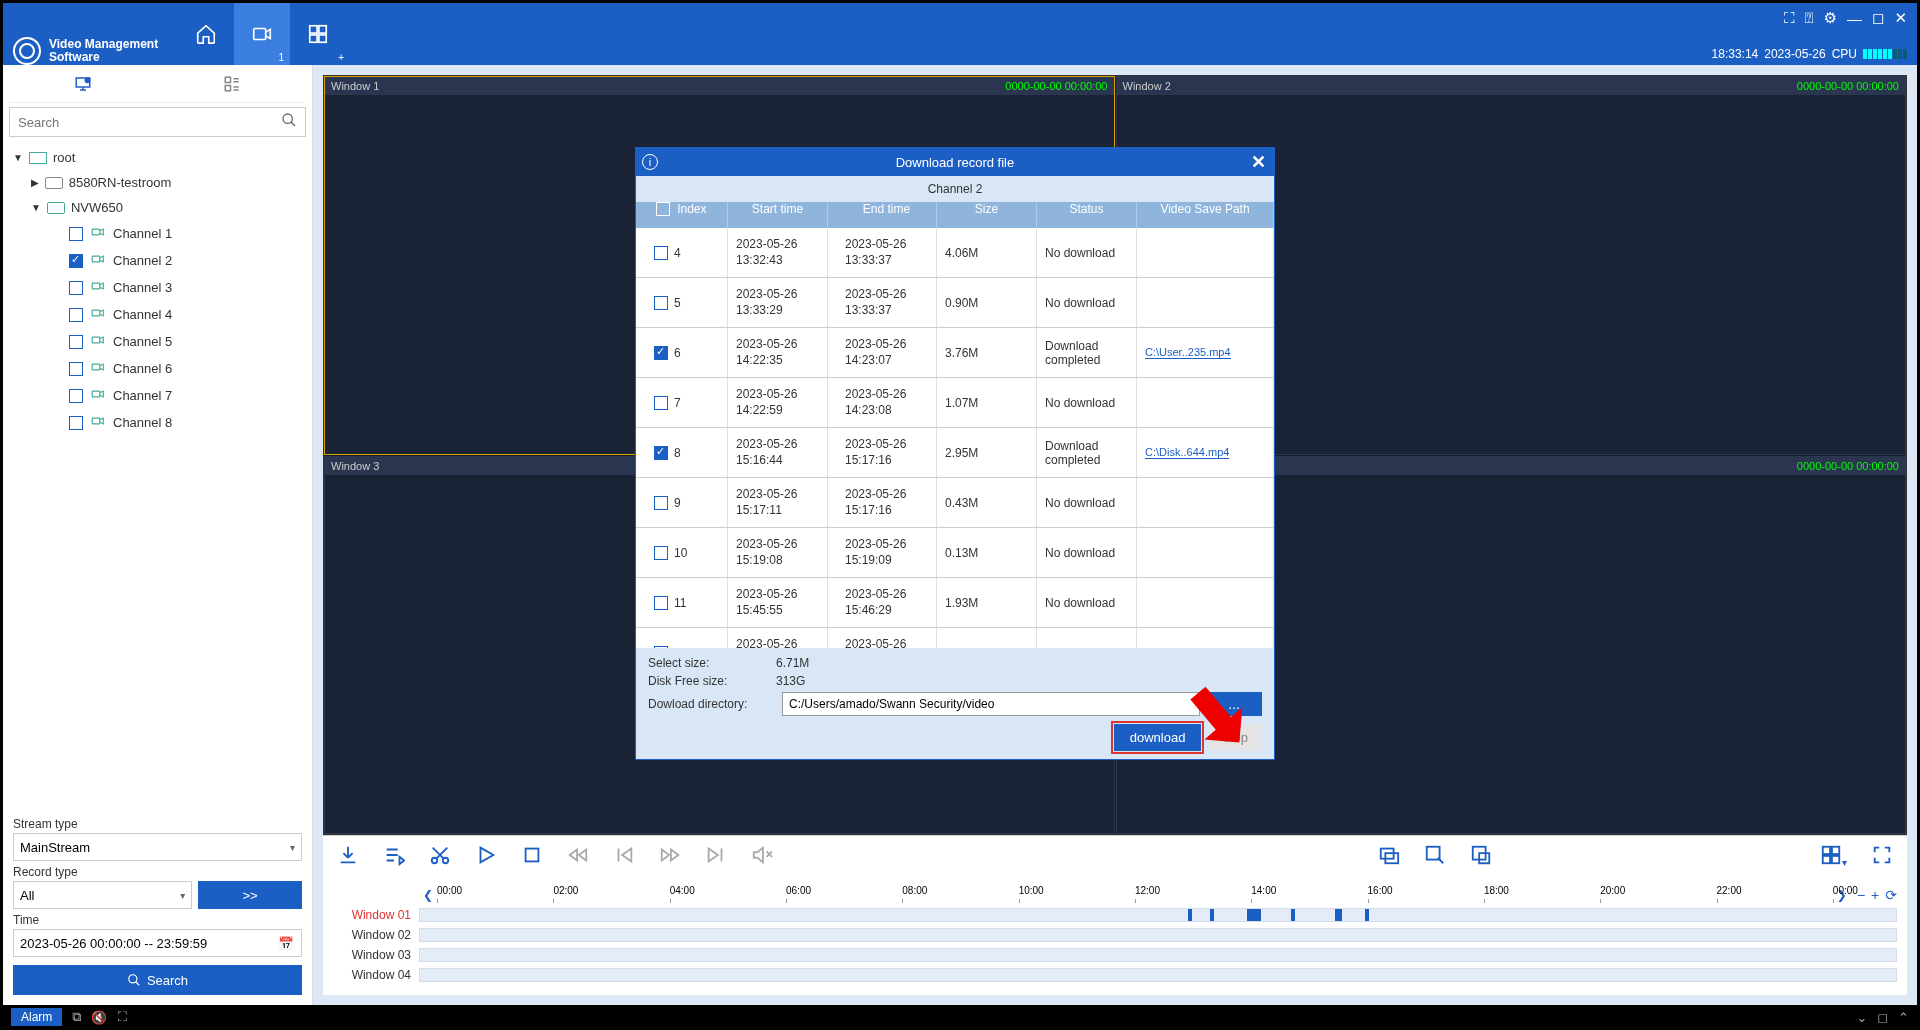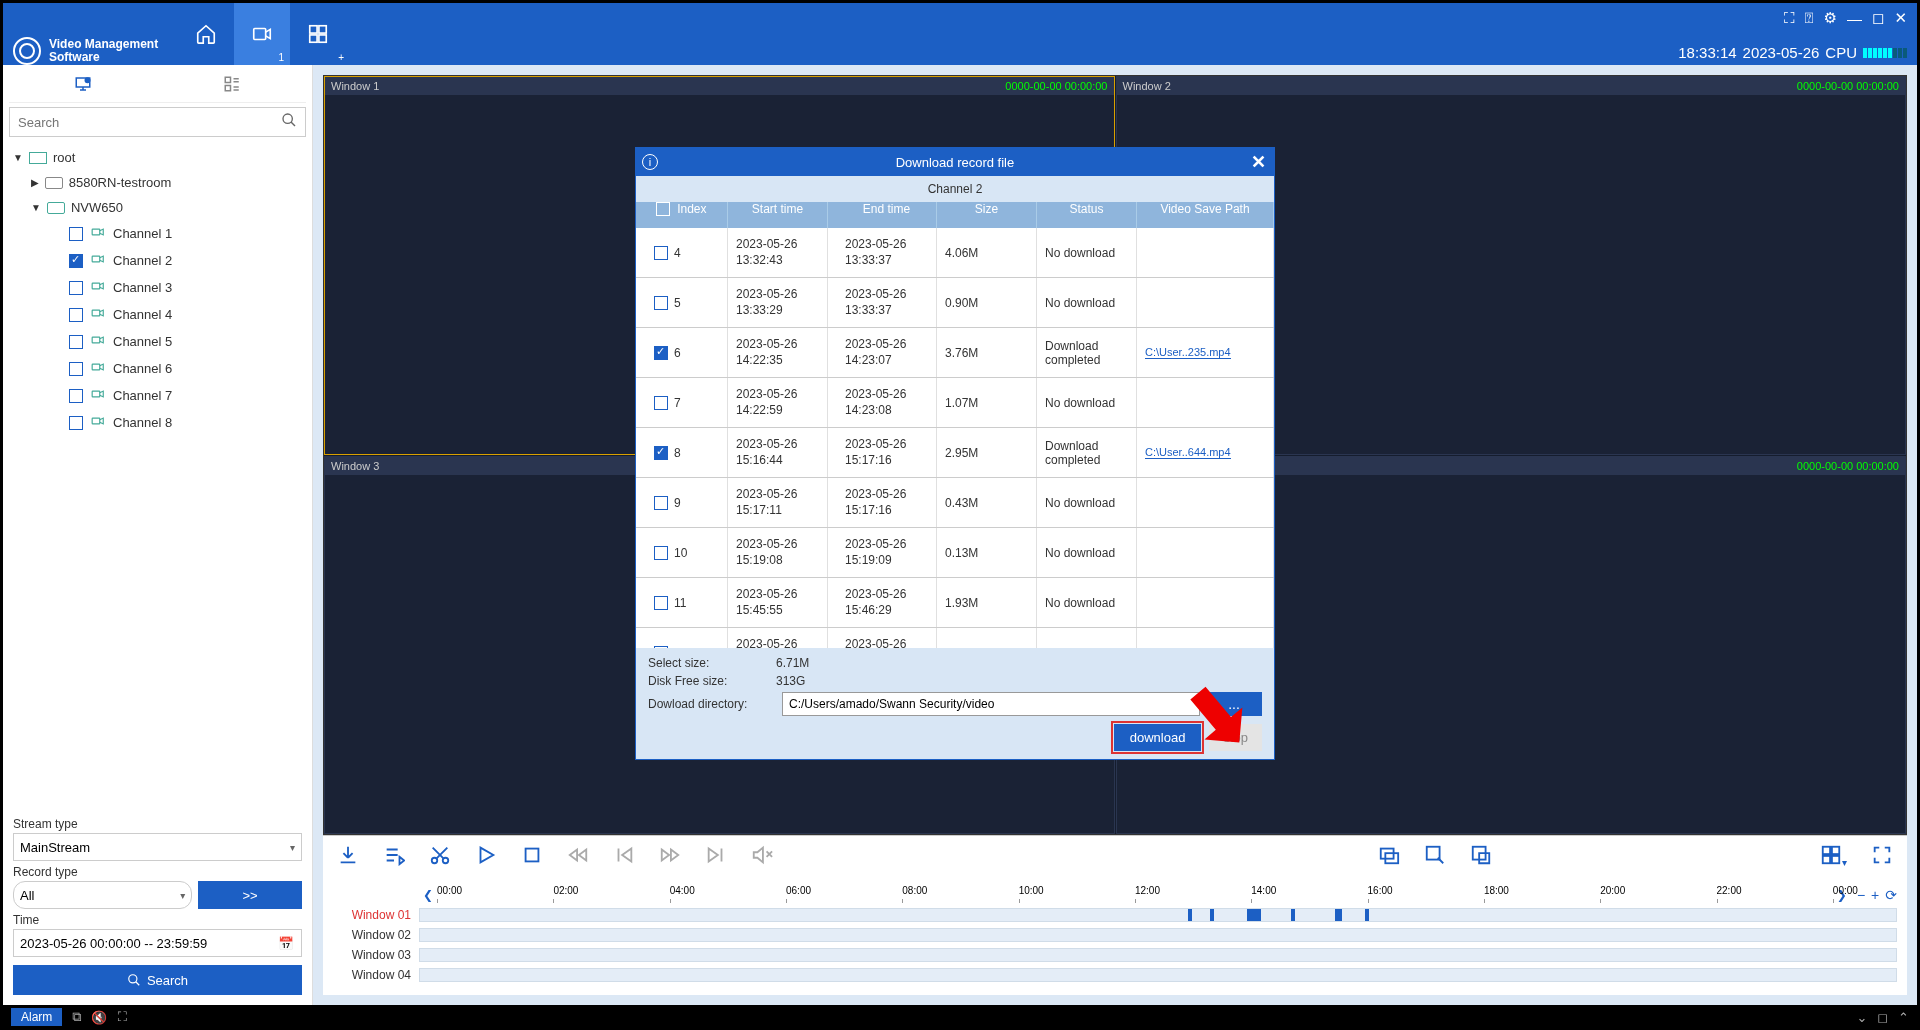--- a/index.html
+++ b/index.html
@@ -10,21 +10,21 @@
 .title-bar { height: 62px; background: #1c5fc4; display: flex; align-items: flex-end; color: #fff; position: relative; }
 .logo-area { display: flex; align-items: center; padding: 0 10px; gap: 8px; }
 .logo-icon { width: 28px; height: 28px; border: 2px solid #fff; border-radius: 50%; display: flex; align-items: center; justify-content: center; position: relative; }
 .logo-icon::after { content: ''; width: 12px; height: 12px; border: 2px solid #fff; border-radius: 50%; }
 .logo-text { font-size: 12px; font-weight: bold; line-height: 1.1; }
 .tab-area { display: flex; height: 100%; margin-left: 10px; }
 .tab-btn { width: 56px; height: 100%; display: flex; align-items: center; justify-content: center; color: #fff; position: relative; }
 .tab-btn.active { background: #3a7fe0; }
 .tab-badge { position: absolute; bottom: 2px; right: 6px; font-size: 10px; }
 .title-right { position: absolute; right: 10px; top: 6px; display: flex; gap: 10px; font-size: 15px; align-items: center; }
-.title-clock { position: absolute; right: 10px; bottom: 4px; font-size: 15px; display: flex; gap: 6px; align-items: center; }
+.title-clock { position: absolute; right: 10px; bottom: 4px; font-size: 12px; display: flex; gap: 6px; align-items: center; }
 .cpu-bars { display: flex; gap: 1px; }
 .cpu-bar { width: 4px; height: 10px; background: #0ff; }
 .cpu-bar.dim { background: #0a5a7a; }
 
 
 .main { display: flex; height: 940px; }
 .sidebar { width: 310px; background: #fff; border-right: 1px solid #ddd; display: flex; flex-direction: column; padding: 6px; gap: 4px; }
 .sidebar-tabs { display: flex; justify-content: space-around; padding: 4px 0; border-bottom: 1px solid #eee; }
 .sidebar-tab-icon { color: #1c5fc4; font-size: 18px; }
 .search-box { border: 1px solid #ccc; height: 30px; display: flex; align-items: center; padding: 0 8px; gap: 6px; }
@@ -38,21 +38,21 @@
 .nvr-icon { width: 18px; height: 12px; border: 1.5px solid #4a9; border-radius: 2px; display: inline-block; }
 .cb { width: 14px; height: 14px; border: 1.5px solid #1c5fc4; display: inline-block; position: relative; }
 .cb.checked { background: #1c5fc4; }
 .cb.checked::after { content: '✓'; color: #fff; font-size: 11px; position: absolute; top: -2px; left: 1px; }
 .cam-icon { color: #4a9; font-size: 15px; }
 
 .controls-bottom { padding: 4px; }
 .ctrl-label { font-size: 12px; color: #333; margin: 4px 0 2px; }
 .ctrl-select { width: 100%; height: 28px; border: 1px solid #ccc; padding: 0 6px; font-size: 13px; background: #fff; display: flex; align-items: center; justify-content: space-between; }
 .ctrl-row { display: flex; gap: 6px; }
-.ctrl-select.half { width: 62%; border-radius: 12px; }
+.ctrl-select.half { width: 62%; }
 .go-btn { flex: 1; background: #1c5fc4; color: #fff; display: flex; align-items: center; justify-content: center; font-size: 13px; border: none; }
 .time-input { width: 100%; height: 28px; border: 1px solid #ccc; padding: 0 6px; font-size: 13px; display: flex; align-items: center; justify-content: space-between; text-align: center; }
 .search-btn { width: 100%; height: 30px; background: #1c5fc4; color: #fff; border: none; font-size: 13px; margin-top: 8px; display: flex; align-items: center; justify-content: center; gap: 6px; }
 
 
 .content { flex: 1; background: #dce8f5; display: flex; flex-direction: column; padding: 10px; gap: 0; }
 .video-grid { flex: 1; background: #151d2e; display: grid; grid-template-columns: 1fr 1fr; grid-template-rows: 1fr 1fr; gap: 1px; border: 1px solid #333; }
 .video-pane { background: #1a2235; position: relative; border: 1px solid #2a3550; }
 .video-pane.selected { border: 1px solid #d9a000; }
 .pane-header { height: 18px; background: #2a3550; color: #ccc; display: flex; align-items: center; justify-content: space-between; padding: 0 6px; font-size: 11px; }
@@ -574,21 +574,21 @@
             <span class="cb checked"></span>
             <span>8</span>
           </div>
     <div class="col-st">2023-05-26
 15:16:44</div>
     <div class="col-et">2023-05-26
 15:17:16</div>
     <div class="col-sz">2.95M</div>
     <div class="col-stat">Download completed</div>
     <div class="col-path">
-            <a href="#">C:\User..644.mp4</a>
+            <a href="#">C:\Disk..644.mp4</a>
           </div>
         </div>
         <div class="modal-row">
     <div class="col-idx">
             <span class="cb "></span>
             <span>9</span>
           </div>
     <div class="col-st">2023-05-26
 15:17:11</div>
     <div class="col-et">2023-05-26

